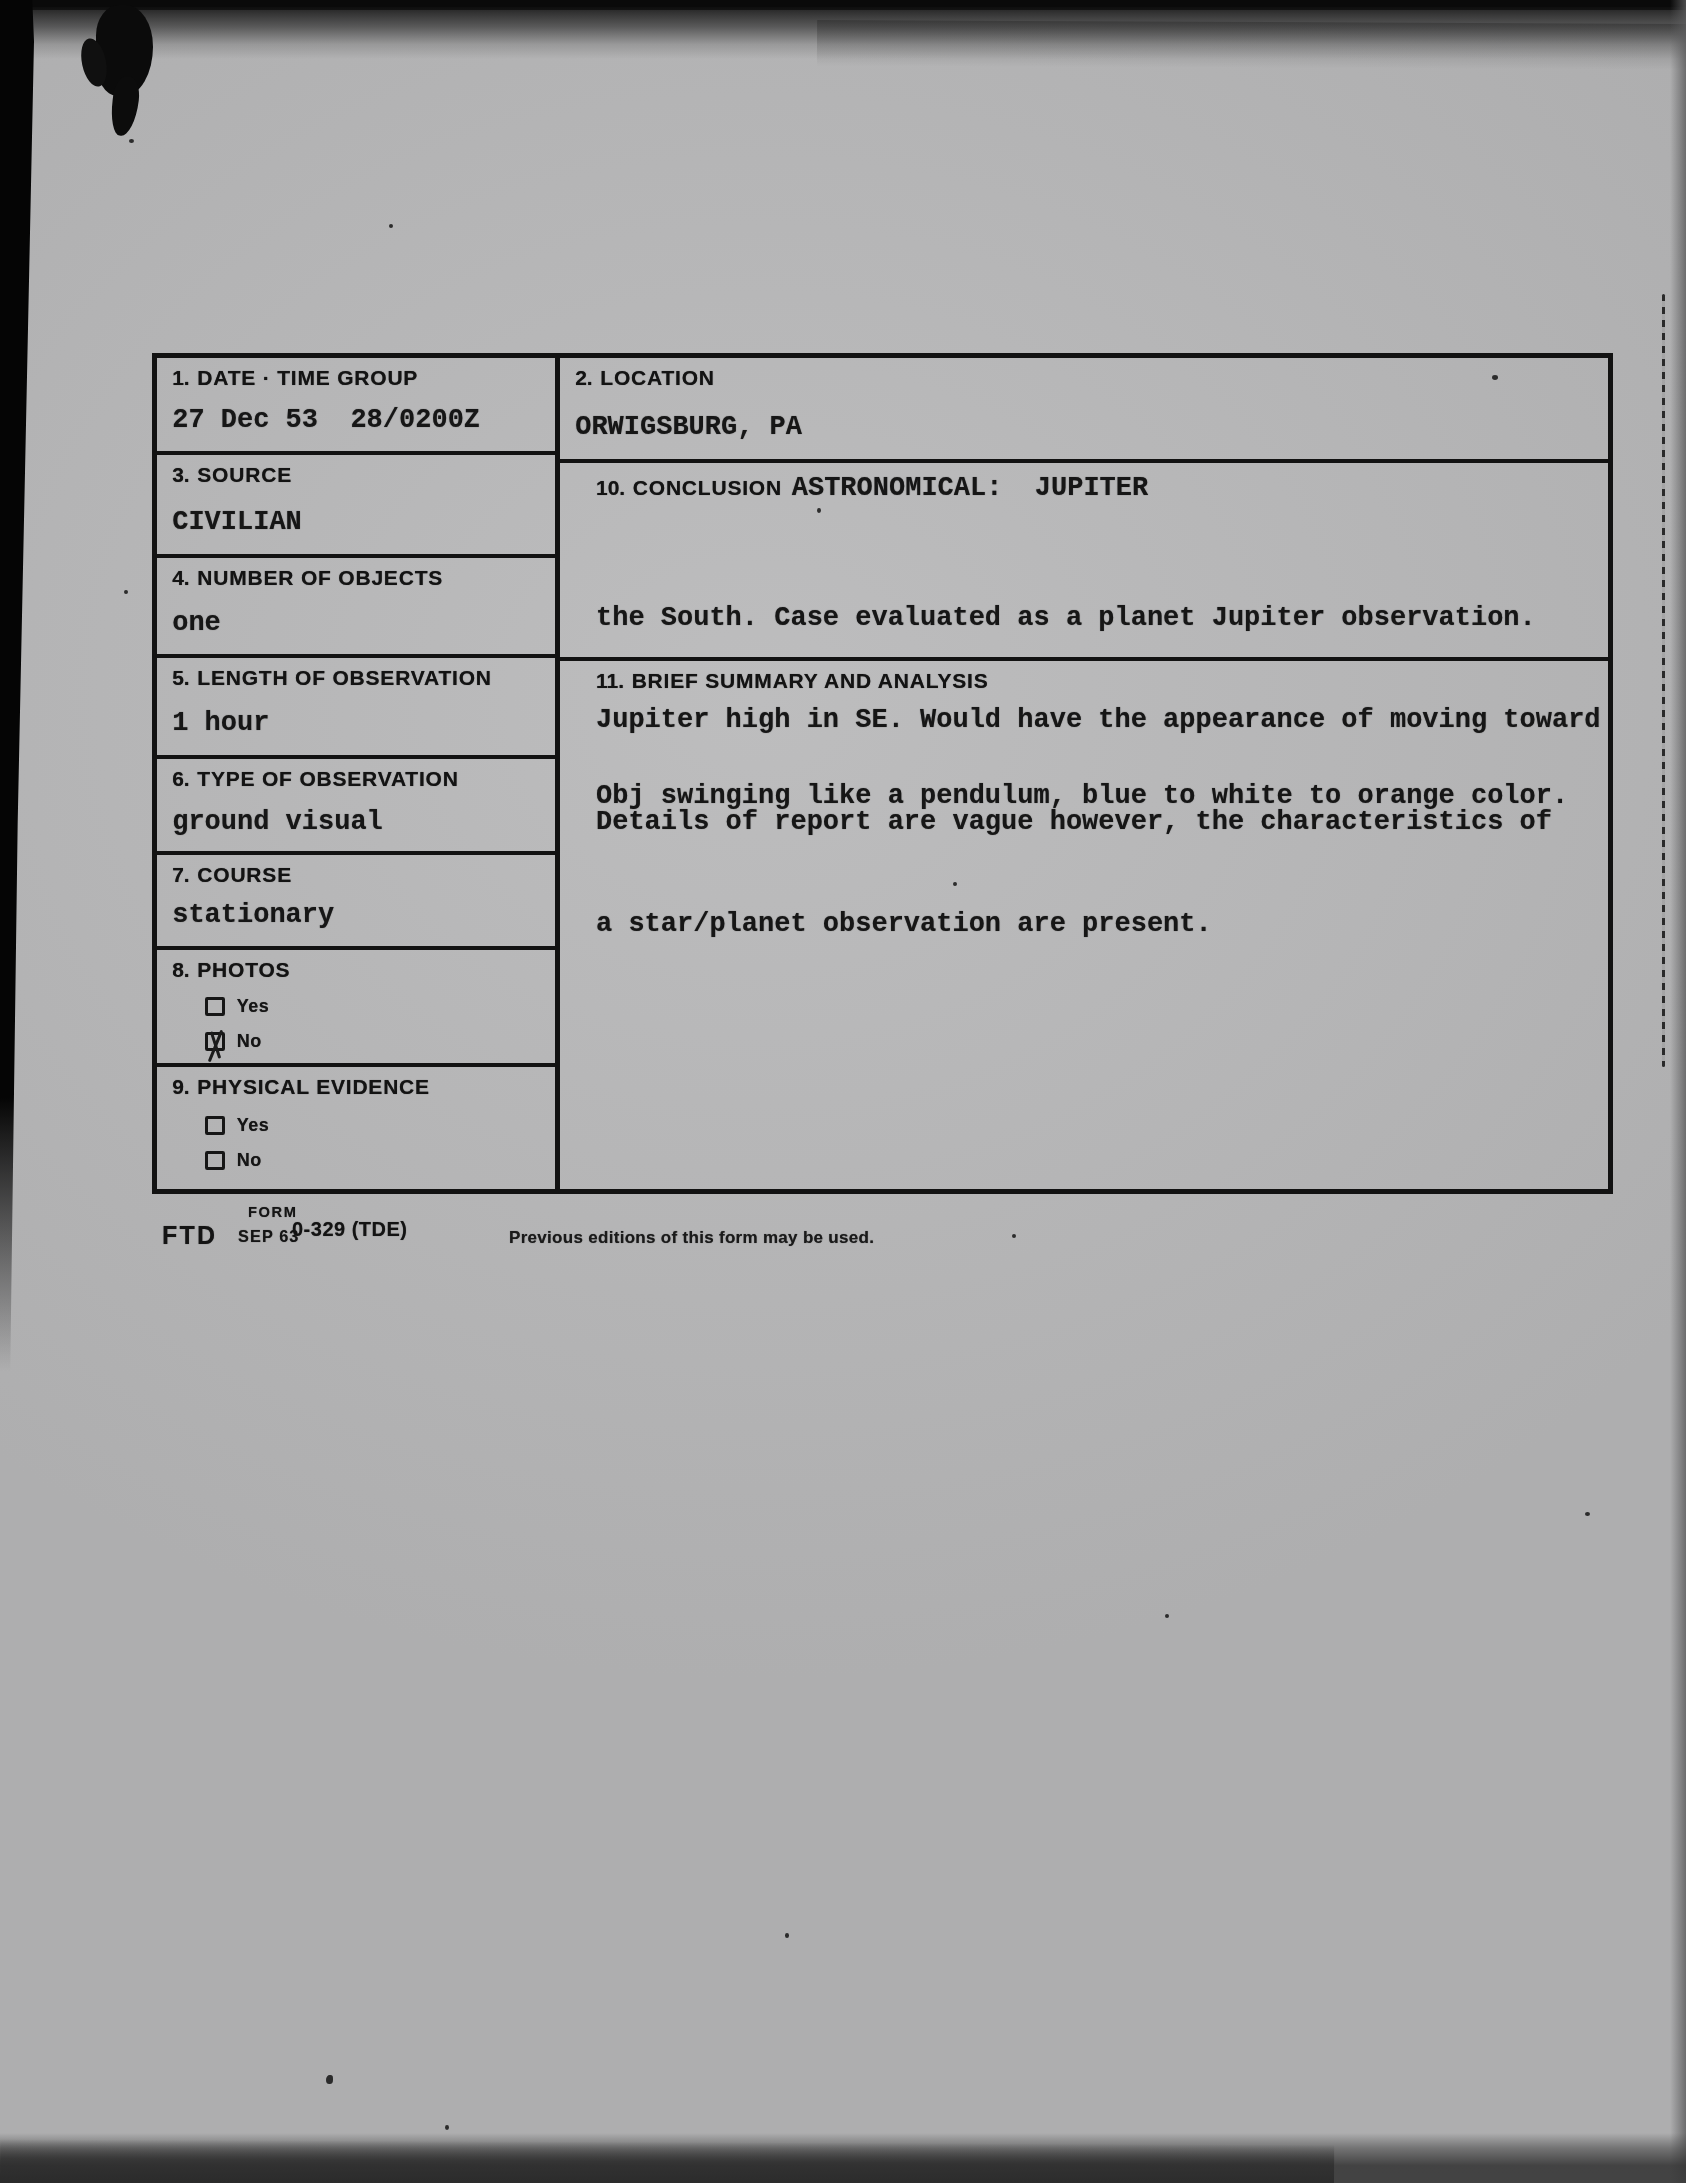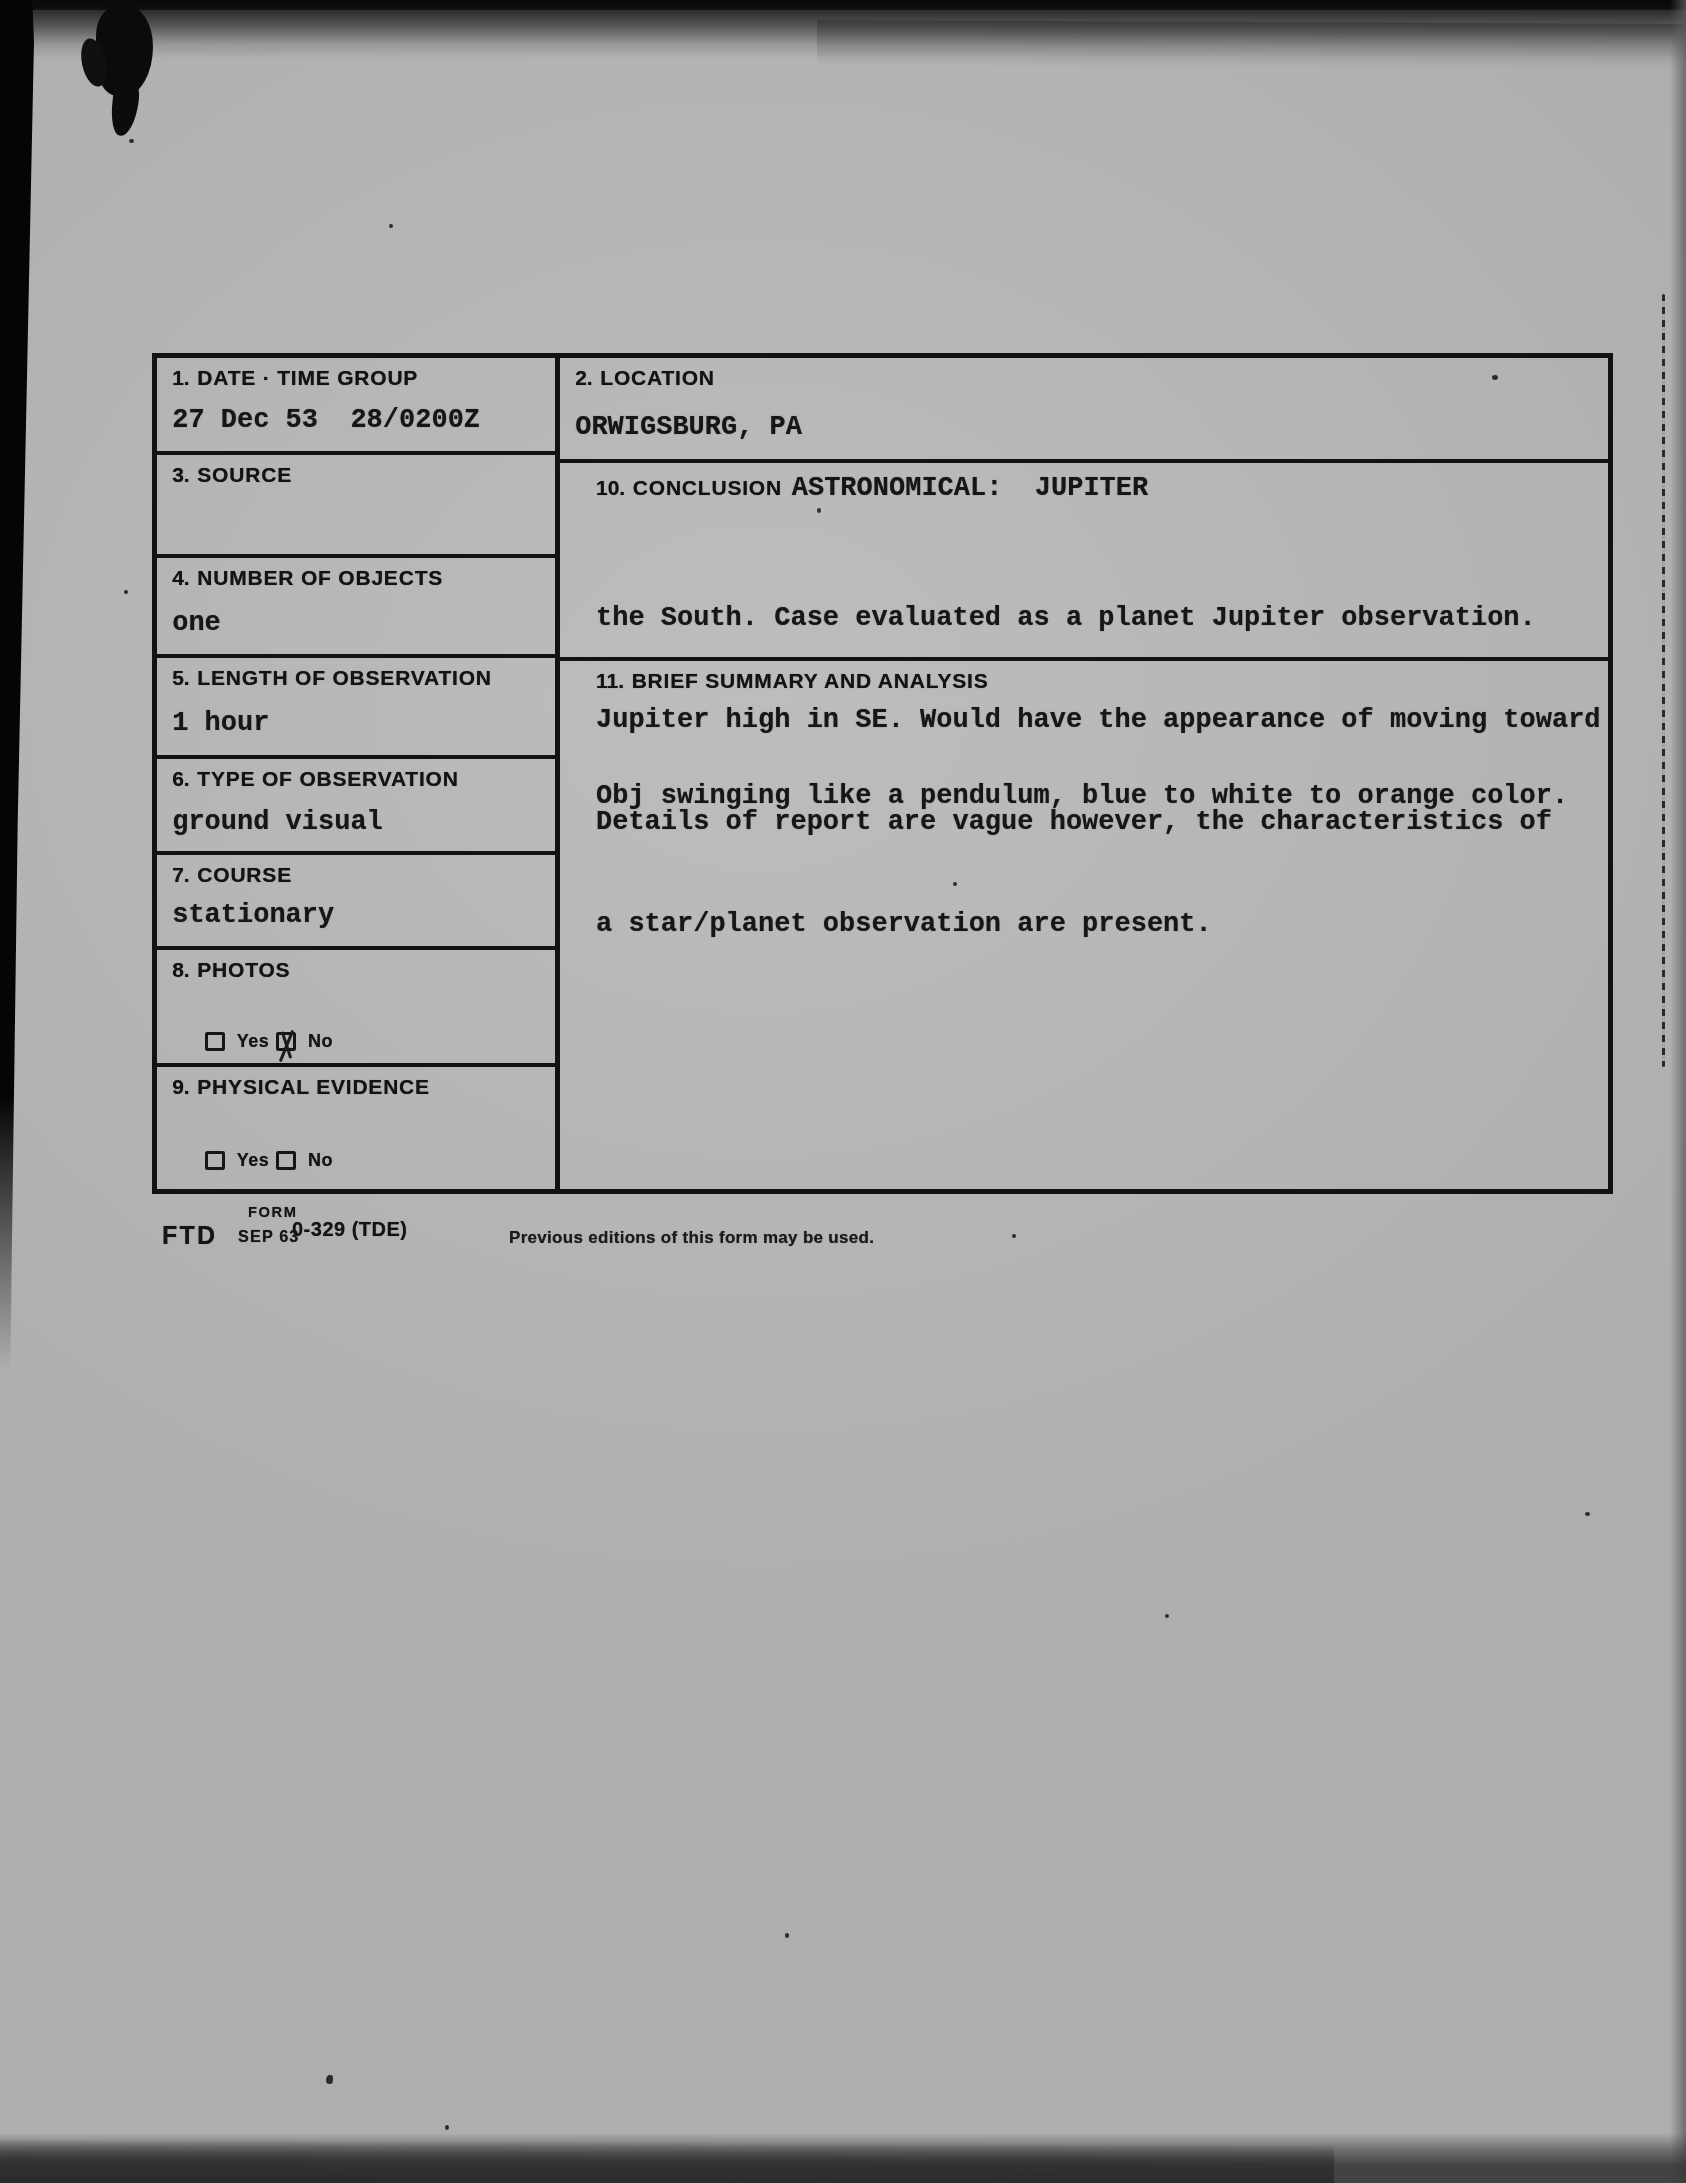--- a/index.html
+++ b/index.html
@@ -100,21 +100,21 @@
 
   
   .cell.stack{justify-content:flex-start;padding-left:36px;}
   .conclusion-head{display:flex;align-items:baseline;gap:9.8px;flex-wrap:nowrap;}
   .conclusion-head .typed{font-size:27px;}
   .conclusion-body{margin-top:28px;}
   .conclusion-body div{margin:0;}
   .summary-line{margin-top:86px;}
 
   
-  .check-group{display:flex;flex-direction:row;gap:7px;margin-left:33px;padding-bottom:11px;}
+  .check-group{display:flex;flex-direction:column;gap:14px;margin-left:33px;padding-bottom:11px;}
   .check-row{display:flex;align-items:center;gap:12px;}
   .check-box{
     position:relative;width:13.6px;height:13.6px;
     border:3.3px solid #161616;border-radius:2.2px;background:transparent;flex:0 0 auto;
   }
   .check-label{font-weight:bold;font-size:18px;letter-spacing:0.5px;color:#151515;
     text-shadow:0 0 0.7px rgba(5,5,5,.6);}
   .x-mark{position:absolute;left:-3.3px;top:-3.3px;width:20px;height:20px;pointer-events:none;}
   .x-mark::before,.x-mark::after{
     content:"";position:absolute;left:8.7px;top:-2.2px;width:3.3px;height:34px;background:#1b1b1b;border-radius:1.6px;
@@ -172,20 +172,21 @@
           <span>DATE · TIME GROUP</span>
         </div>
         <div class="typed val pb14">27 Dec 53  28/0200Z</div>
       </div>
 
       <div class="cell h-r3">
         <div class="label-row">
           <span class="num">3.</span>
           <span>SOURCE</span>
         </div>
+        <div class="typed val pb28">CIVILIAN</div>
       </div>
 
       <div class="cell h-r4">
         <div class="label-row">
           <span class="num">4.</span>
           <span>NUMBER OF OBJECTS</span>
         </div>
         <div class="typed val pb14">one</div>
       </div>
 

